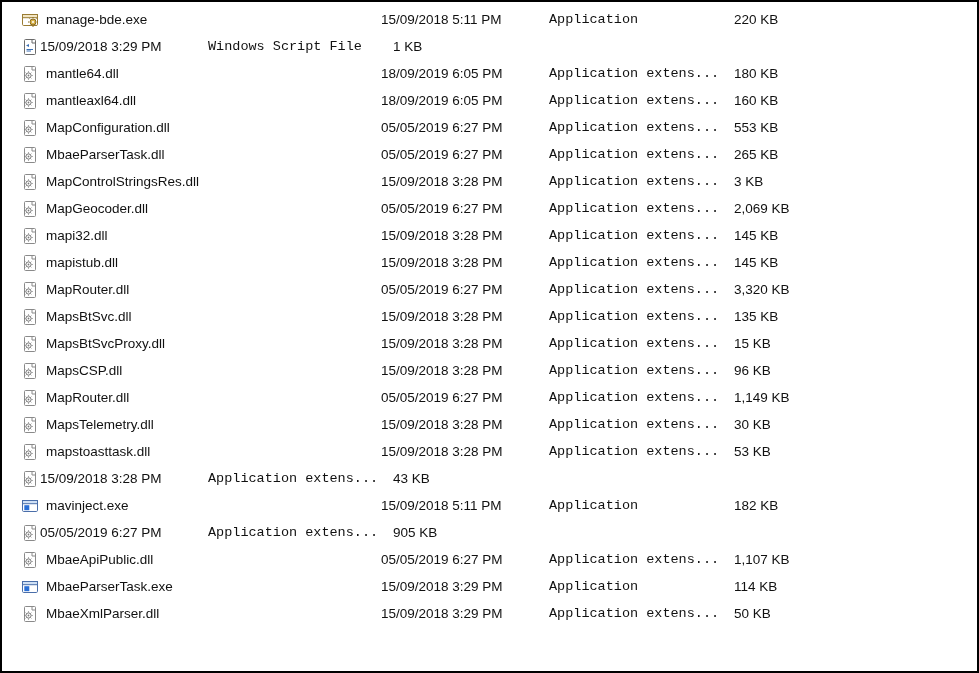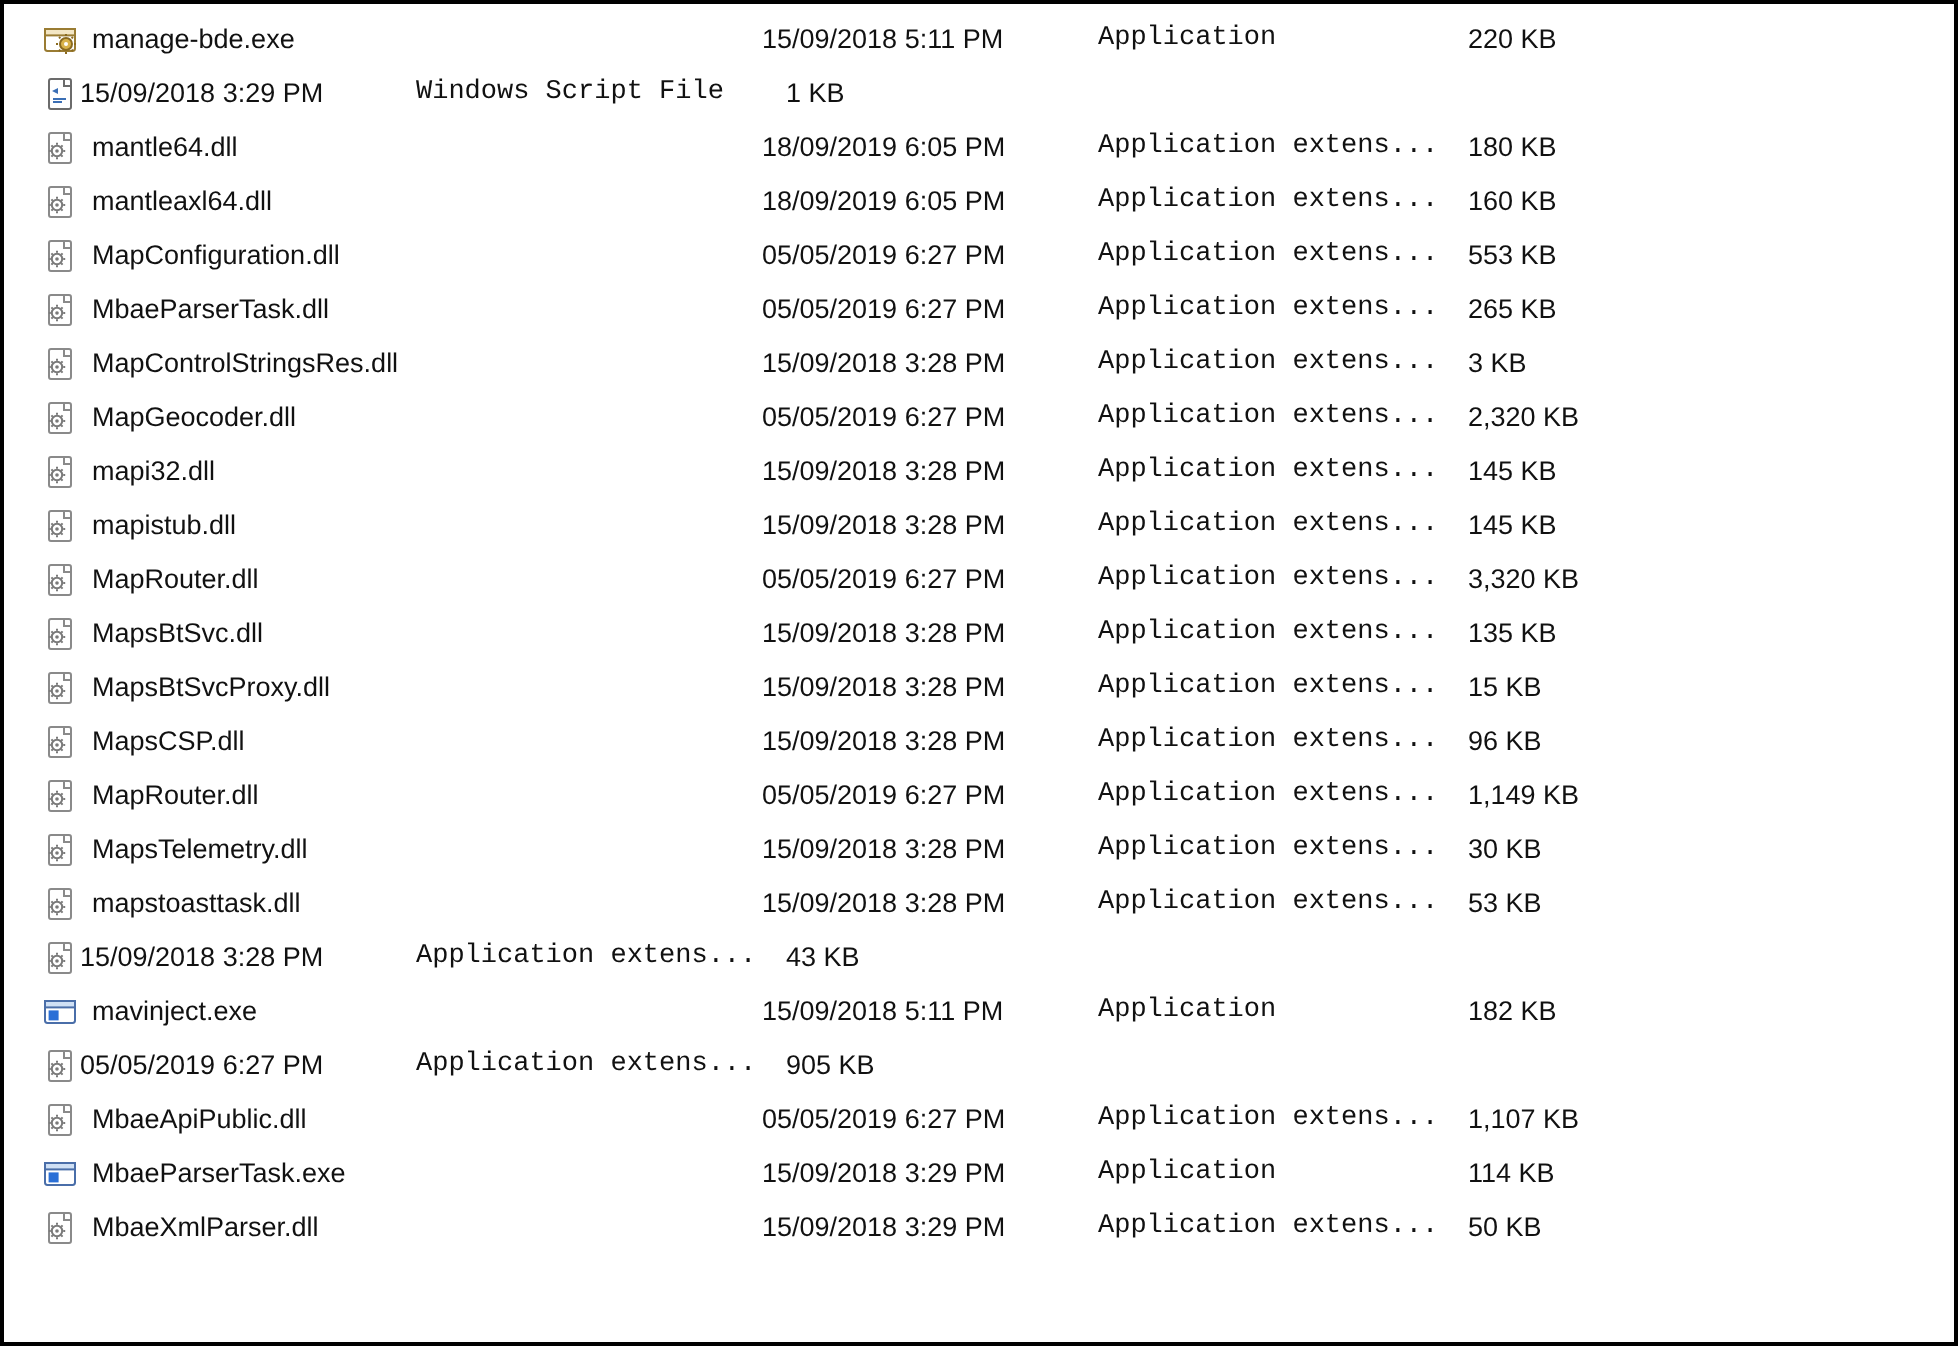--- a/index.html
+++ b/index.html
@@ -152,21 +152,21 @@
     <rect x="2.5" y="0.5" width="11" height="15" rx="1" fill="#fff" stroke="#8a8a8a"></rect>
     <polyline points="10,0.5 10,4 13.5,4" fill="none" stroke="#8a8a8a"></polyline>
     <circle cx="6.5" cy="9.5" r="2.6" fill="none" stroke="#7a7a7a" stroke-width="1"></circle>
     <circle cx="6.5" cy="9.5" r="0.9" fill="#7a7a7a"></circle>
     <path d="M6.5 6.4v-1M6.5 12.6v1M3.4 9.5h-1M9.6 9.5h1M4.4 7.4l-.7-.7M8.6 11.6l.7.7M4.4 11.6l-.7.7M8.6 7.4l.7-.7" stroke="#7a7a7a" stroke-width="1"></path>
   </svg>
       </div>
       <div class="cell-name">MapGeocoder.dll</div>
       <div class="cell-date">05/05/2019 6:27 PM</div>
       <div class="cell-type">Application extens...</div>
-      <div class="cell-size">2,320 KB</div>
+      <div class="cell-size">2,069 KB</div>
     </div>
     <div class="row">
       <div class="cell-icon">
         <svg width="16" height="16" viewBox="0 0 16 16">
     <rect x="2.5" y="0.5" width="11" height="15" rx="1" fill="#fff" stroke="#8a8a8a"></rect>
     <polyline points="10,0.5 10,4 13.5,4" fill="none" stroke="#8a8a8a"></polyline>
     <circle cx="6.5" cy="9.5" r="2.6" fill="none" stroke="#7a7a7a" stroke-width="1"></circle>
     <circle cx="6.5" cy="9.5" r="0.9" fill="#7a7a7a"></circle>
     <path d="M6.5 6.4v-1M6.5 12.6v1M3.4 9.5h-1M9.6 9.5h1M4.4 7.4l-.7-.7M8.6 11.6l.7.7M4.4 11.6l-.7.7M8.6 7.4l.7-.7" stroke="#7a7a7a" stroke-width="1"></path>
   </svg>

